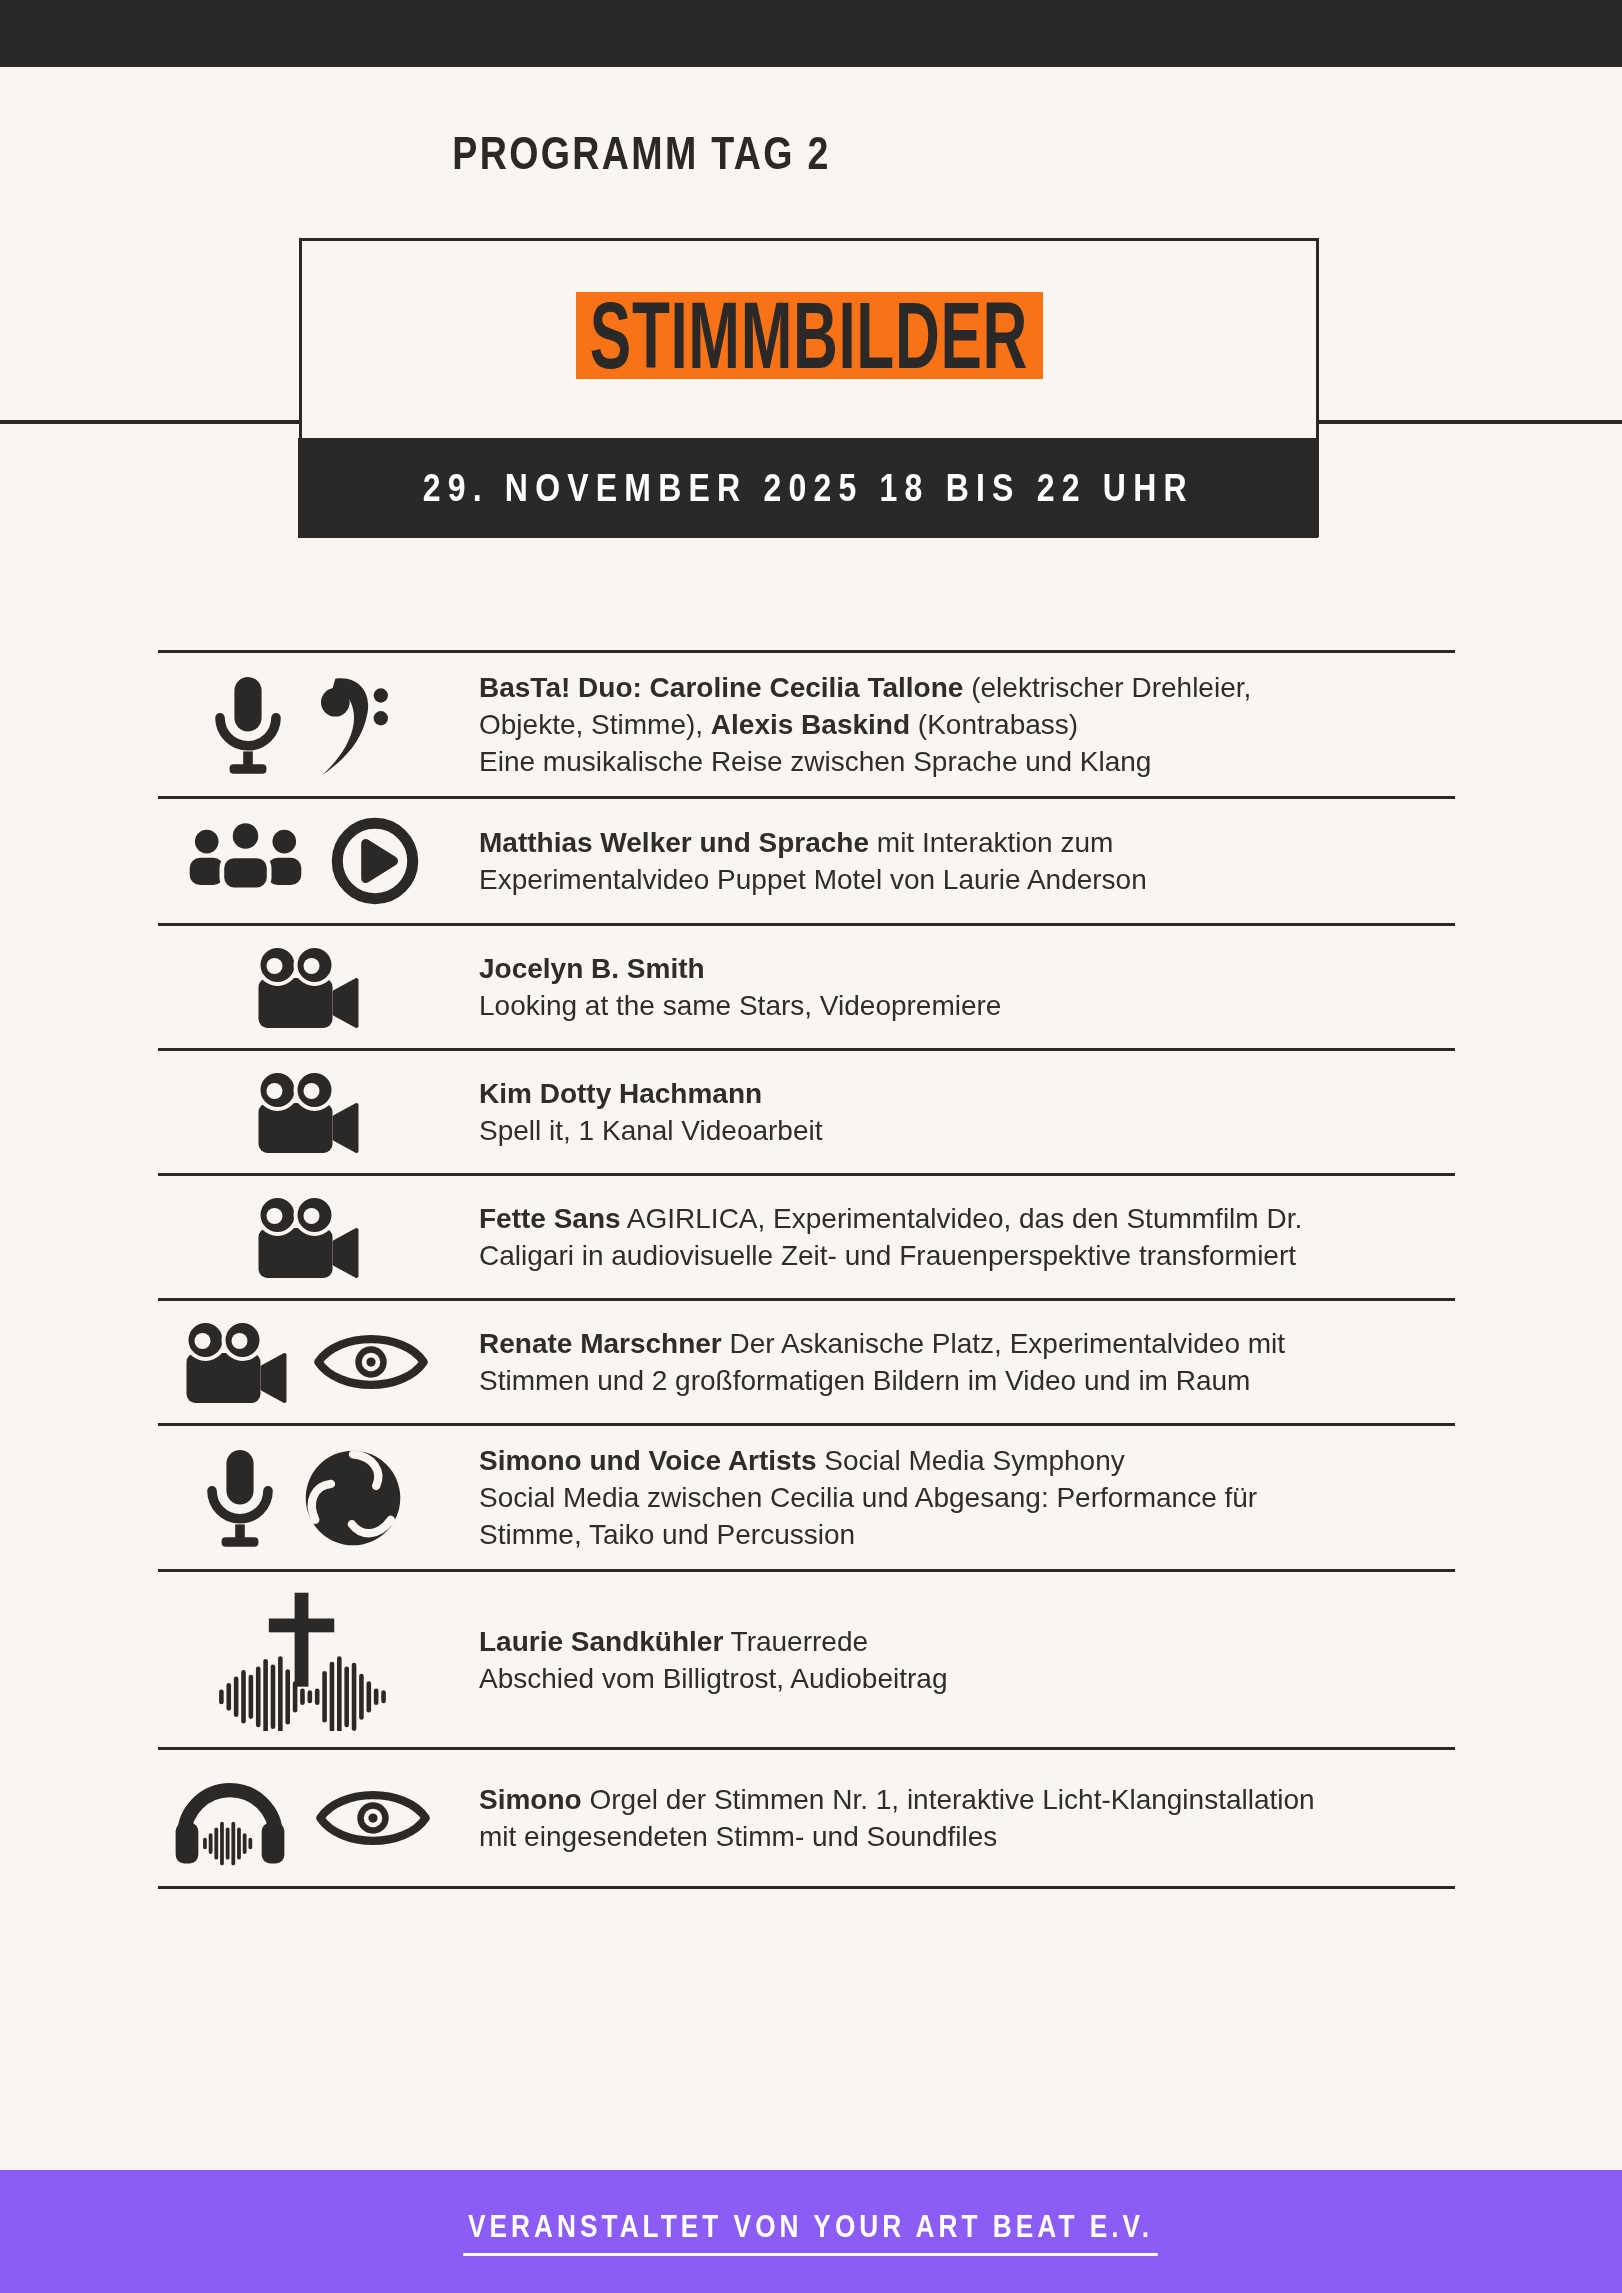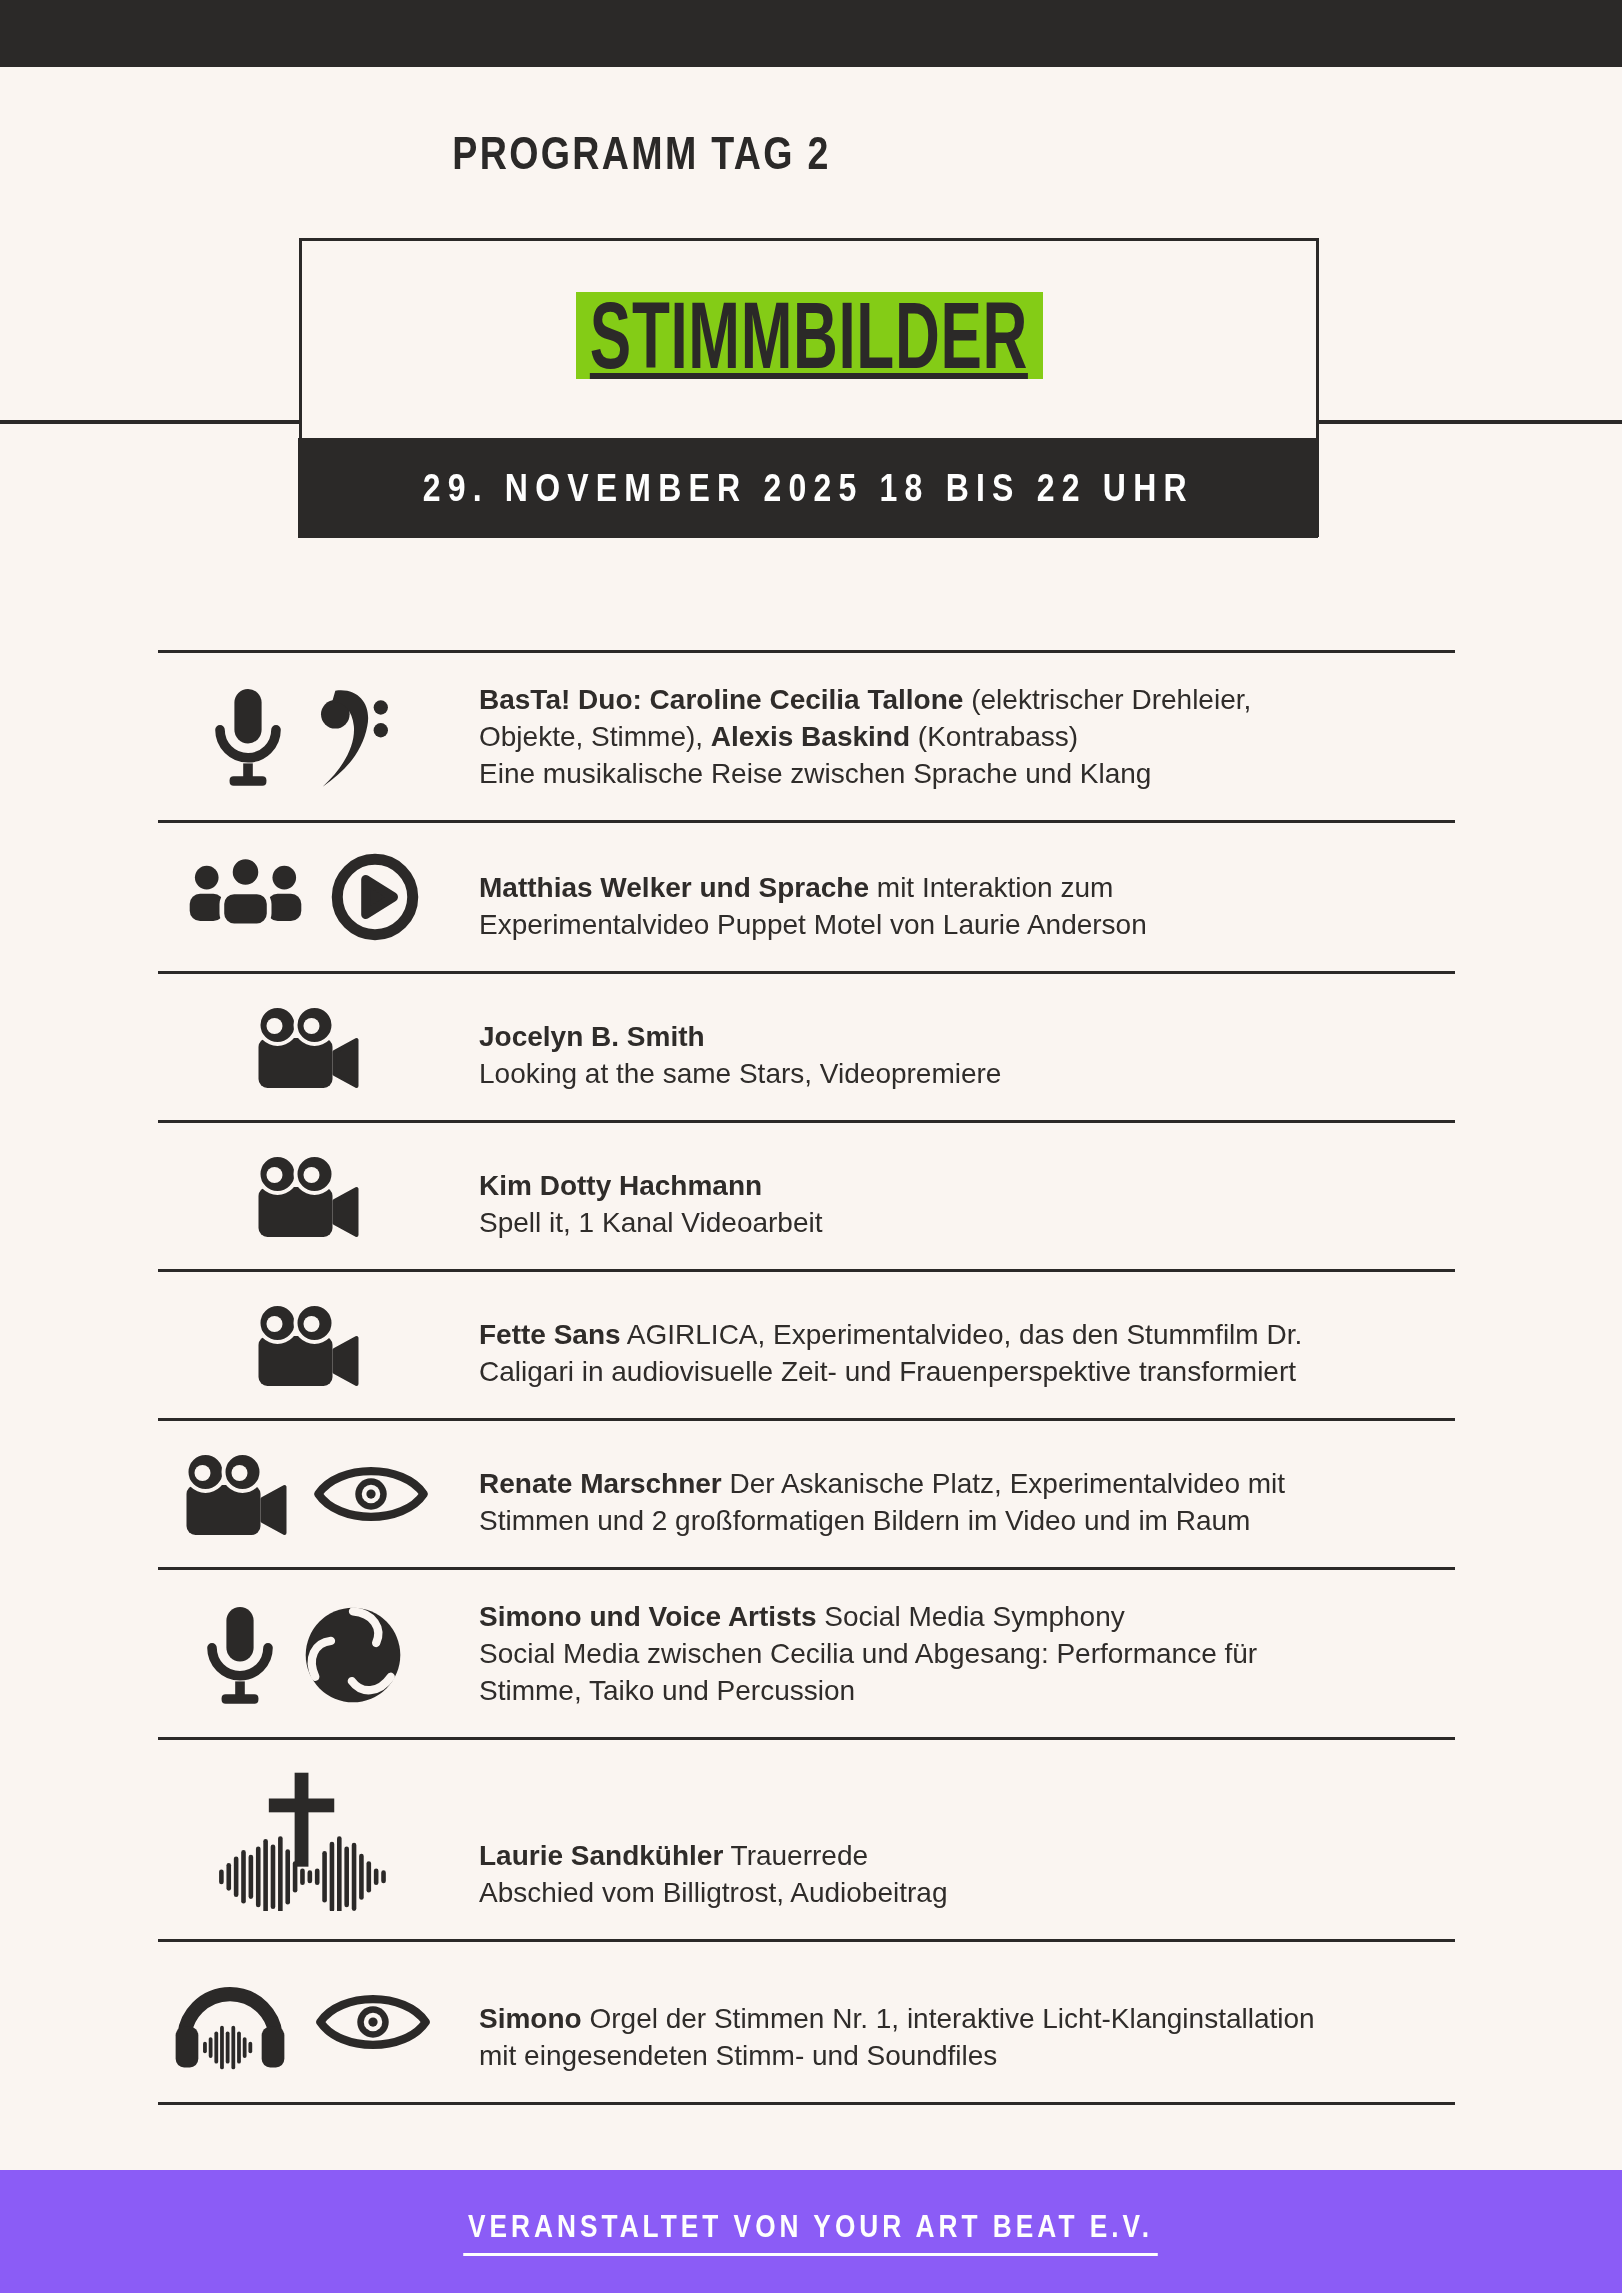--- a/index.html
+++ b/index.html
@@ -23,42 +23,42 @@
     display:inline-block;font-weight:700;font-size:47px;letter-spacing:2.9px;
     transform:scaleX(.8);transform-origin:center;white-space:nowrap;color:#2b2928;
   }
   .page-rule{position:absolute;top:420px;left:0;width:1622px;height:3.9px;background:#2b2928;}
   
   .title-box{
     position:absolute;top:238px;left:299px;width:1020px;height:299px;background:#faf5f1;
     border:3.9px solid #2b2928;border-bottom:none;box-sizing:border-box;z-index:2;
   }
   .wordmark-strip{
-    width:467px;height:87px;margin:51px auto 0 auto;background:#84cc16;
-    display:flex;justify-content:center;overflow:hidden;text-decoration:underline;
+    width:467px;height:87px;margin:51px auto 0 auto;background:#f97316;
+    display:flex;justify-content:center;overflow:hidden;
   }
   .wordmark{
     display:inline-block;font-weight:700;font-size:94px;line-height:87px;letter-spacing:1px;
     transform:scaleX(.66);transform-origin:center;white-space:nowrap;color:#2b2928;
   }
   .date-banner{
     position:absolute;left:-3.9px;bottom:-1px;width:1020px;height:100px;background:#2b2928;
     display:flex;align-items:center;justify-content:center;
   }
   .date-text{
     display:inline-block;color:#fefefe;font-weight:700;font-size:39px;letter-spacing:8.8px;
     transform:scaleX(.82);transform-origin:center;white-space:nowrap;
   }
   
   .program-list{
     position:absolute;top:650px;left:158px;width:1297px;
     border-bottom:3.9px solid #2b2928;
   }
   .program-row{
-    display:flex;align-items:flex-end;border-top:3.9px solid #2b2928;padding:28px 0;
+    display:flex;align-items:center;border-top:3.9px solid #2b2928;padding:16px 0;
   }
   .icon-cell{
     width:321px;flex:0 0 321px;display:flex;align-items:center;justify-content:center;
     gap:21.6px;padding-right:33px;box-sizing:border-box;
   }
   .text-cell{flex:1 1 auto;font-size:28px;line-height:37px;color:#2f2c2a;}
   .text-line{white-space:nowrap;}
   .seg-b{font-weight:700;}
   .seg-r{font-weight:400;}
   

